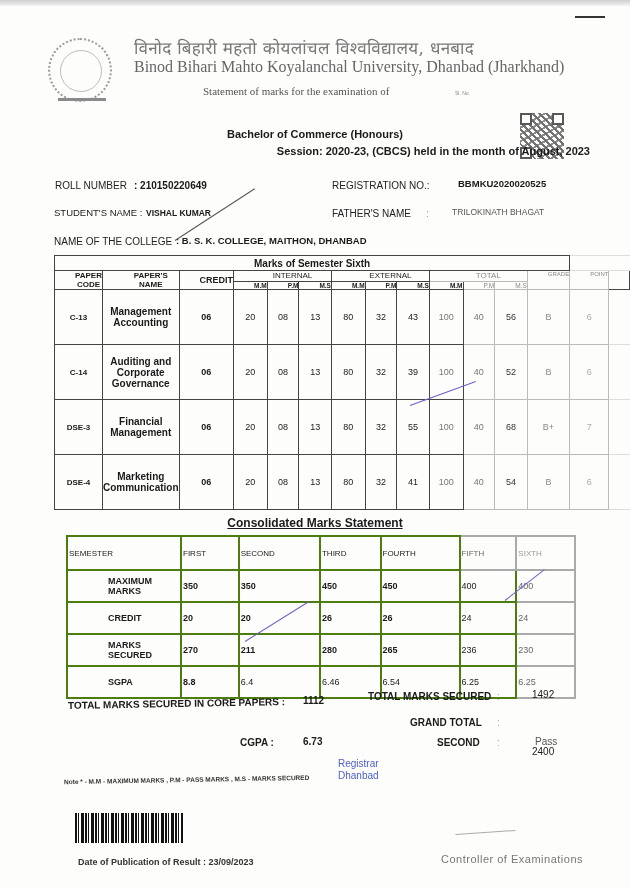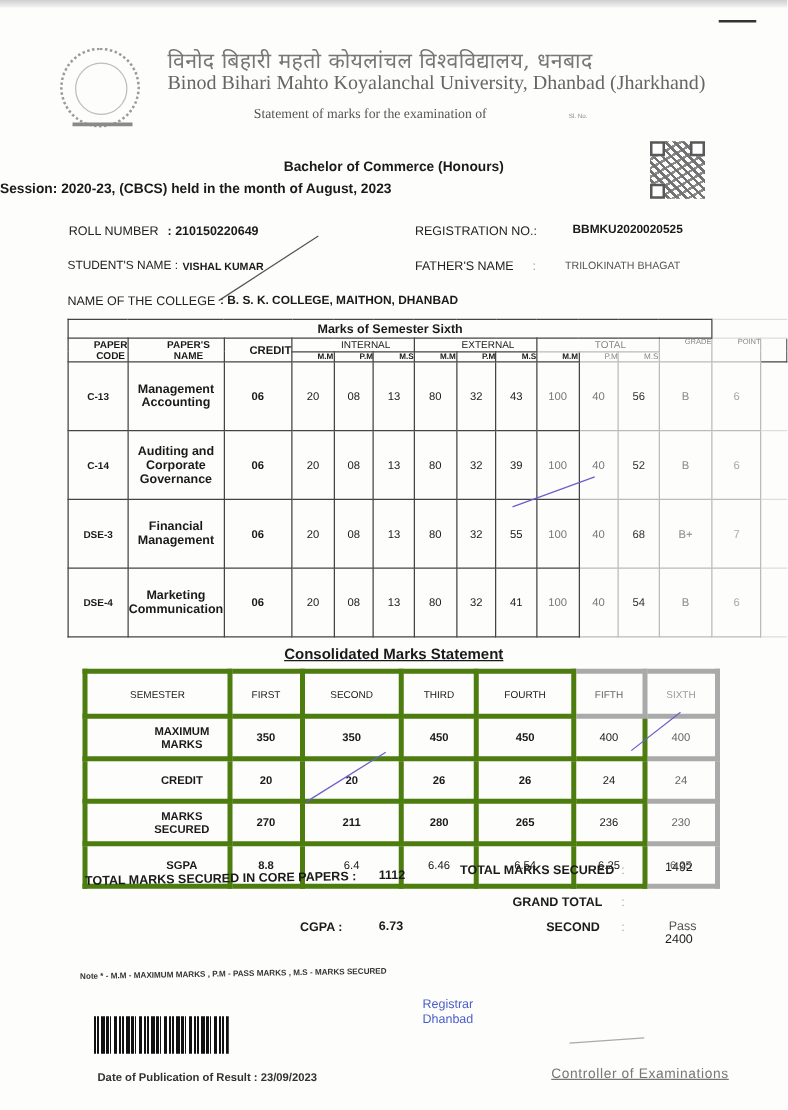--- a/index.html
+++ b/index.html
@@ -13,52 +13,52 @@
   .hindi{left:134px;top:36px;font-family:"DejaVu Serif",serif;font-size:17px;color:#777;letter-spacing:0.3px;white-space:nowrap;}
   .uni-en{left:134px;top:58px;font-family:"Liberation Serif",serif;font-size:16px;color:#666;white-space:nowrap;}
   .stmt{left:203px;top:85px;font-family:"Liberation Serif",serif;font-size:11px;color:#555;white-space:nowrap;}
   .slno{left:455px;top:90px;font-size:5px;color:#888;white-space:nowrap;}
   .qr{left:520px;top:113px;width:44px;height:46px;
       background:
         repeating-linear-gradient(45deg,#444 0 2px,transparent 2px 5px),
         repeating-linear-gradient(-30deg,#666 0 2px,transparent 2px 6px);opacity:.75;}
   .qr .c{position:absolute;width:8px;height:8px;border:2px solid #222;background:#fff;}
   .course{left:0;width:630px;top:128px;text-align:center;font-weight:bold;font-size:11px;}
-  .session{left:0;width:590px;top:145px;text-align:left;font-weight:bold;font-size:11px;}
+  .session{left:0;width:590px;top:145px;text-align:right;font-weight:bold;font-size:11px;}
   .lbl{font-size:10px;color:#222;white-space:nowrap;}
   .val{font-size:10px;font-weight:bold;white-space:nowrap;}
   .gray{color:#555;font-weight:normal;}
   
   table{border-collapse:collapse;}
   .marks{position:absolute;left:54px;top:255px;width:566px;font-size:9px;}
   .marks td,.marks th{border:1px solid #444;text-align:center;padding:0;}
   .marks .title{font-weight:bold;font-size:10px;height:14px;}
   .marks th{font-weight:bold;font-size:8px;padding-left:20px;}
   .marks .faint{color:#888;border-color:#bbb;font-weight:normal;}
   .marks tr.row td{height:54px;}
   .marks td.name{font-weight:bold;font-size:10px;}
   .marks td.code{font-size:8px;font-weight:bold;}
   .marks td.credit{font-weight:bold;}
   .marks td.lt{color:#777;}
   .marks td.nob{border-right:none;border-left:none;border-color:#ddd;}
   .consol-title{left:0;width:630px;top:516px;text-align:center;font-weight:bold;font-size:12px;}
   .consol-title span{text-decoration:underline;}
   .consol{position:absolute;left:66px;top:535px;width:510px;font-size:9px;}
-  .consol td{border:4px solid #4d7c0f;text-align:center;height:28px;}
+  .consol td{border:2px solid #4d7c0f;text-align:left;height:28px;}
   .consol tr:first-child td{height:30px;font-size:8px;}
   .consol td.h{font-weight:bold;padding-left:40px;}
   .consol td.b{font-weight:bold;}
   .consol td.lt{color:#666;border-color:#aaa;}
   .summary{font-size:10px;font-weight:bold;white-space:nowrap;}
-  .reg{left:338px;top:758px;text-align:center;color:#4b5fc8;font-size:10px;line-height:12px;white-space:nowrap;margin-top:40px;}
+  .reg{left:338px;top:758px;text-align:center;color:#4b5fc8;font-size:10px;line-height:12px;white-space:nowrap;}
   .note{left:64px;top:776px;font-size:6.5px;font-weight:bold;color:#333;white-space:nowrap;}
   .barcode{left:75px;top:813px;width:108px;height:30px;
     background:repeating-linear-gradient(90deg,#111 0 2px,#fff 2px 3px,#111 3px 4px,#fff 4px 6px,#111 6px 9px,#fff 9px 10px);}
   .pubdate{left:78px;top:857px;font-size:9px;font-weight:bold;color:#333;white-space:nowrap;}
-  .coe{left:441px;top:853px;font-size:11px;color:#777;letter-spacing:0.5px;white-space:nowrap;text-decoration:underline;}
+  .coe{left:441px;top:853px;font-size:11px;color:#777;letter-spacing:0.5px;white-space:nowrap;}
   .sig{left:455px;top:818px;width:60px;height:14px;border-bottom:1px solid #aaa;transform:rotate(-4deg);}
   .sigline{position:absolute;border-top:1px solid #6a5fc8;transform-origin:left center;}
 </style>
 </head>
 <body>
 
 <div class="topline"></div>
 <div class="topright"></div>
 
 <div class="abs logo">

